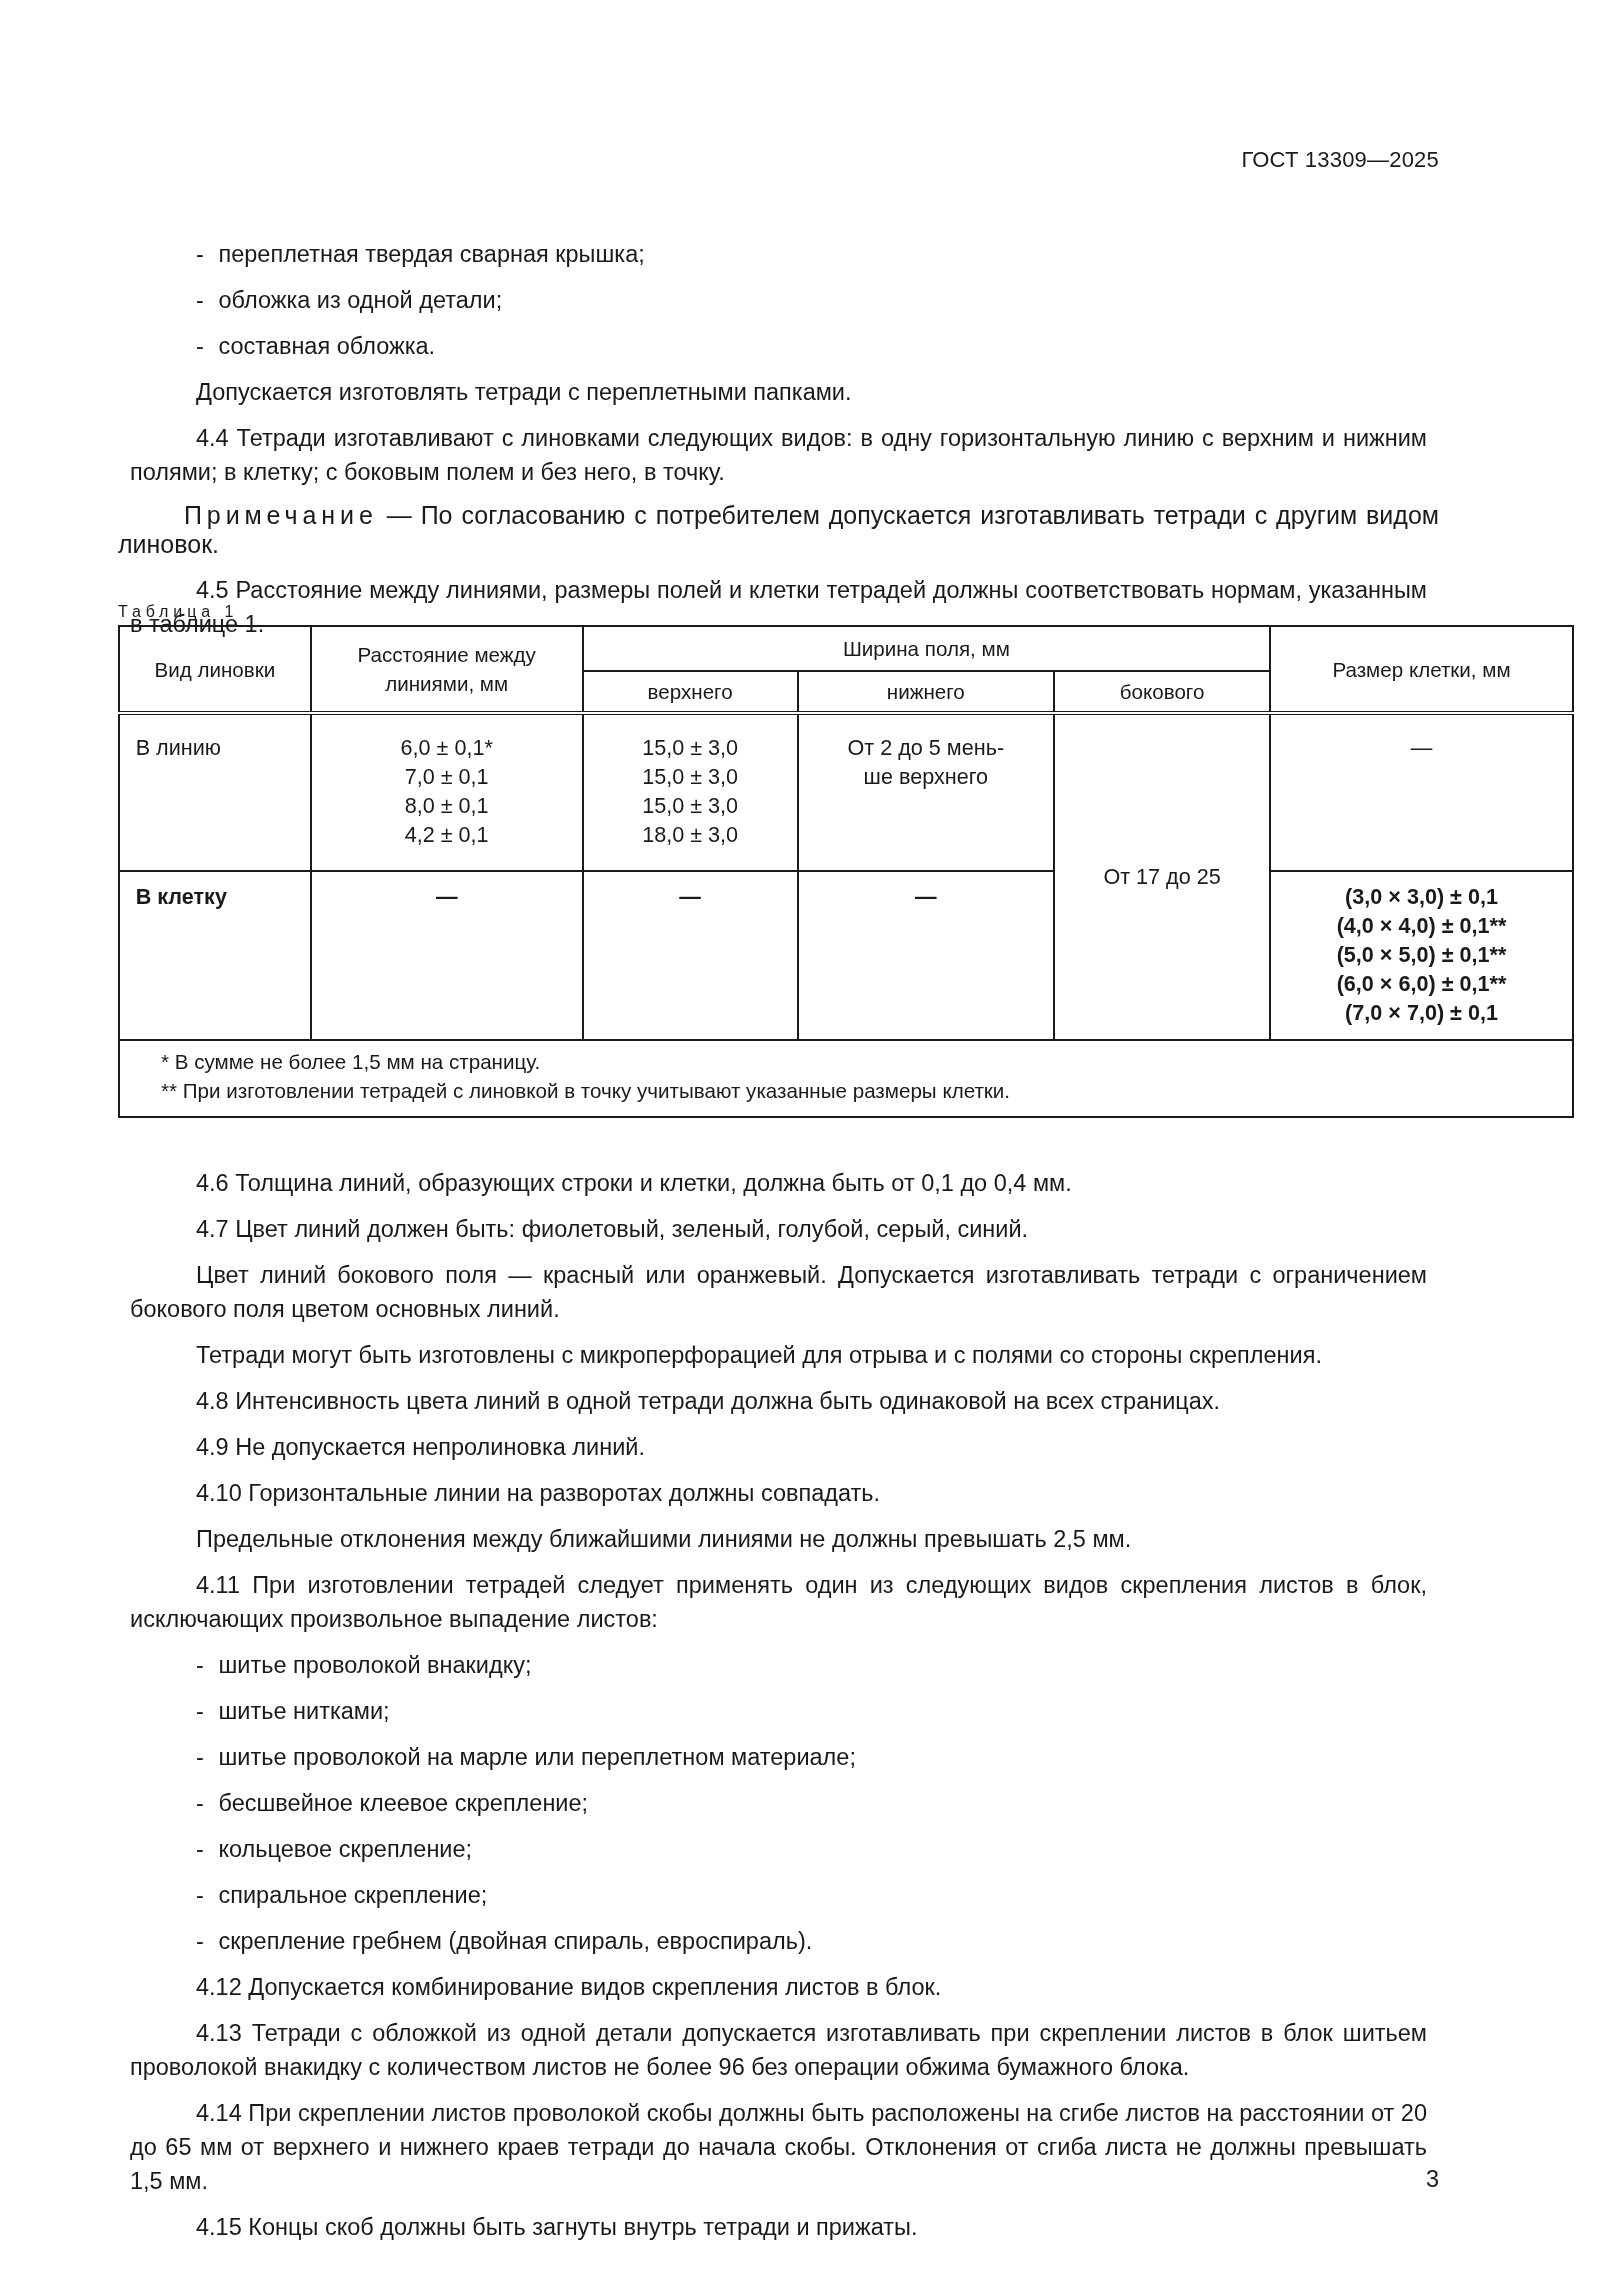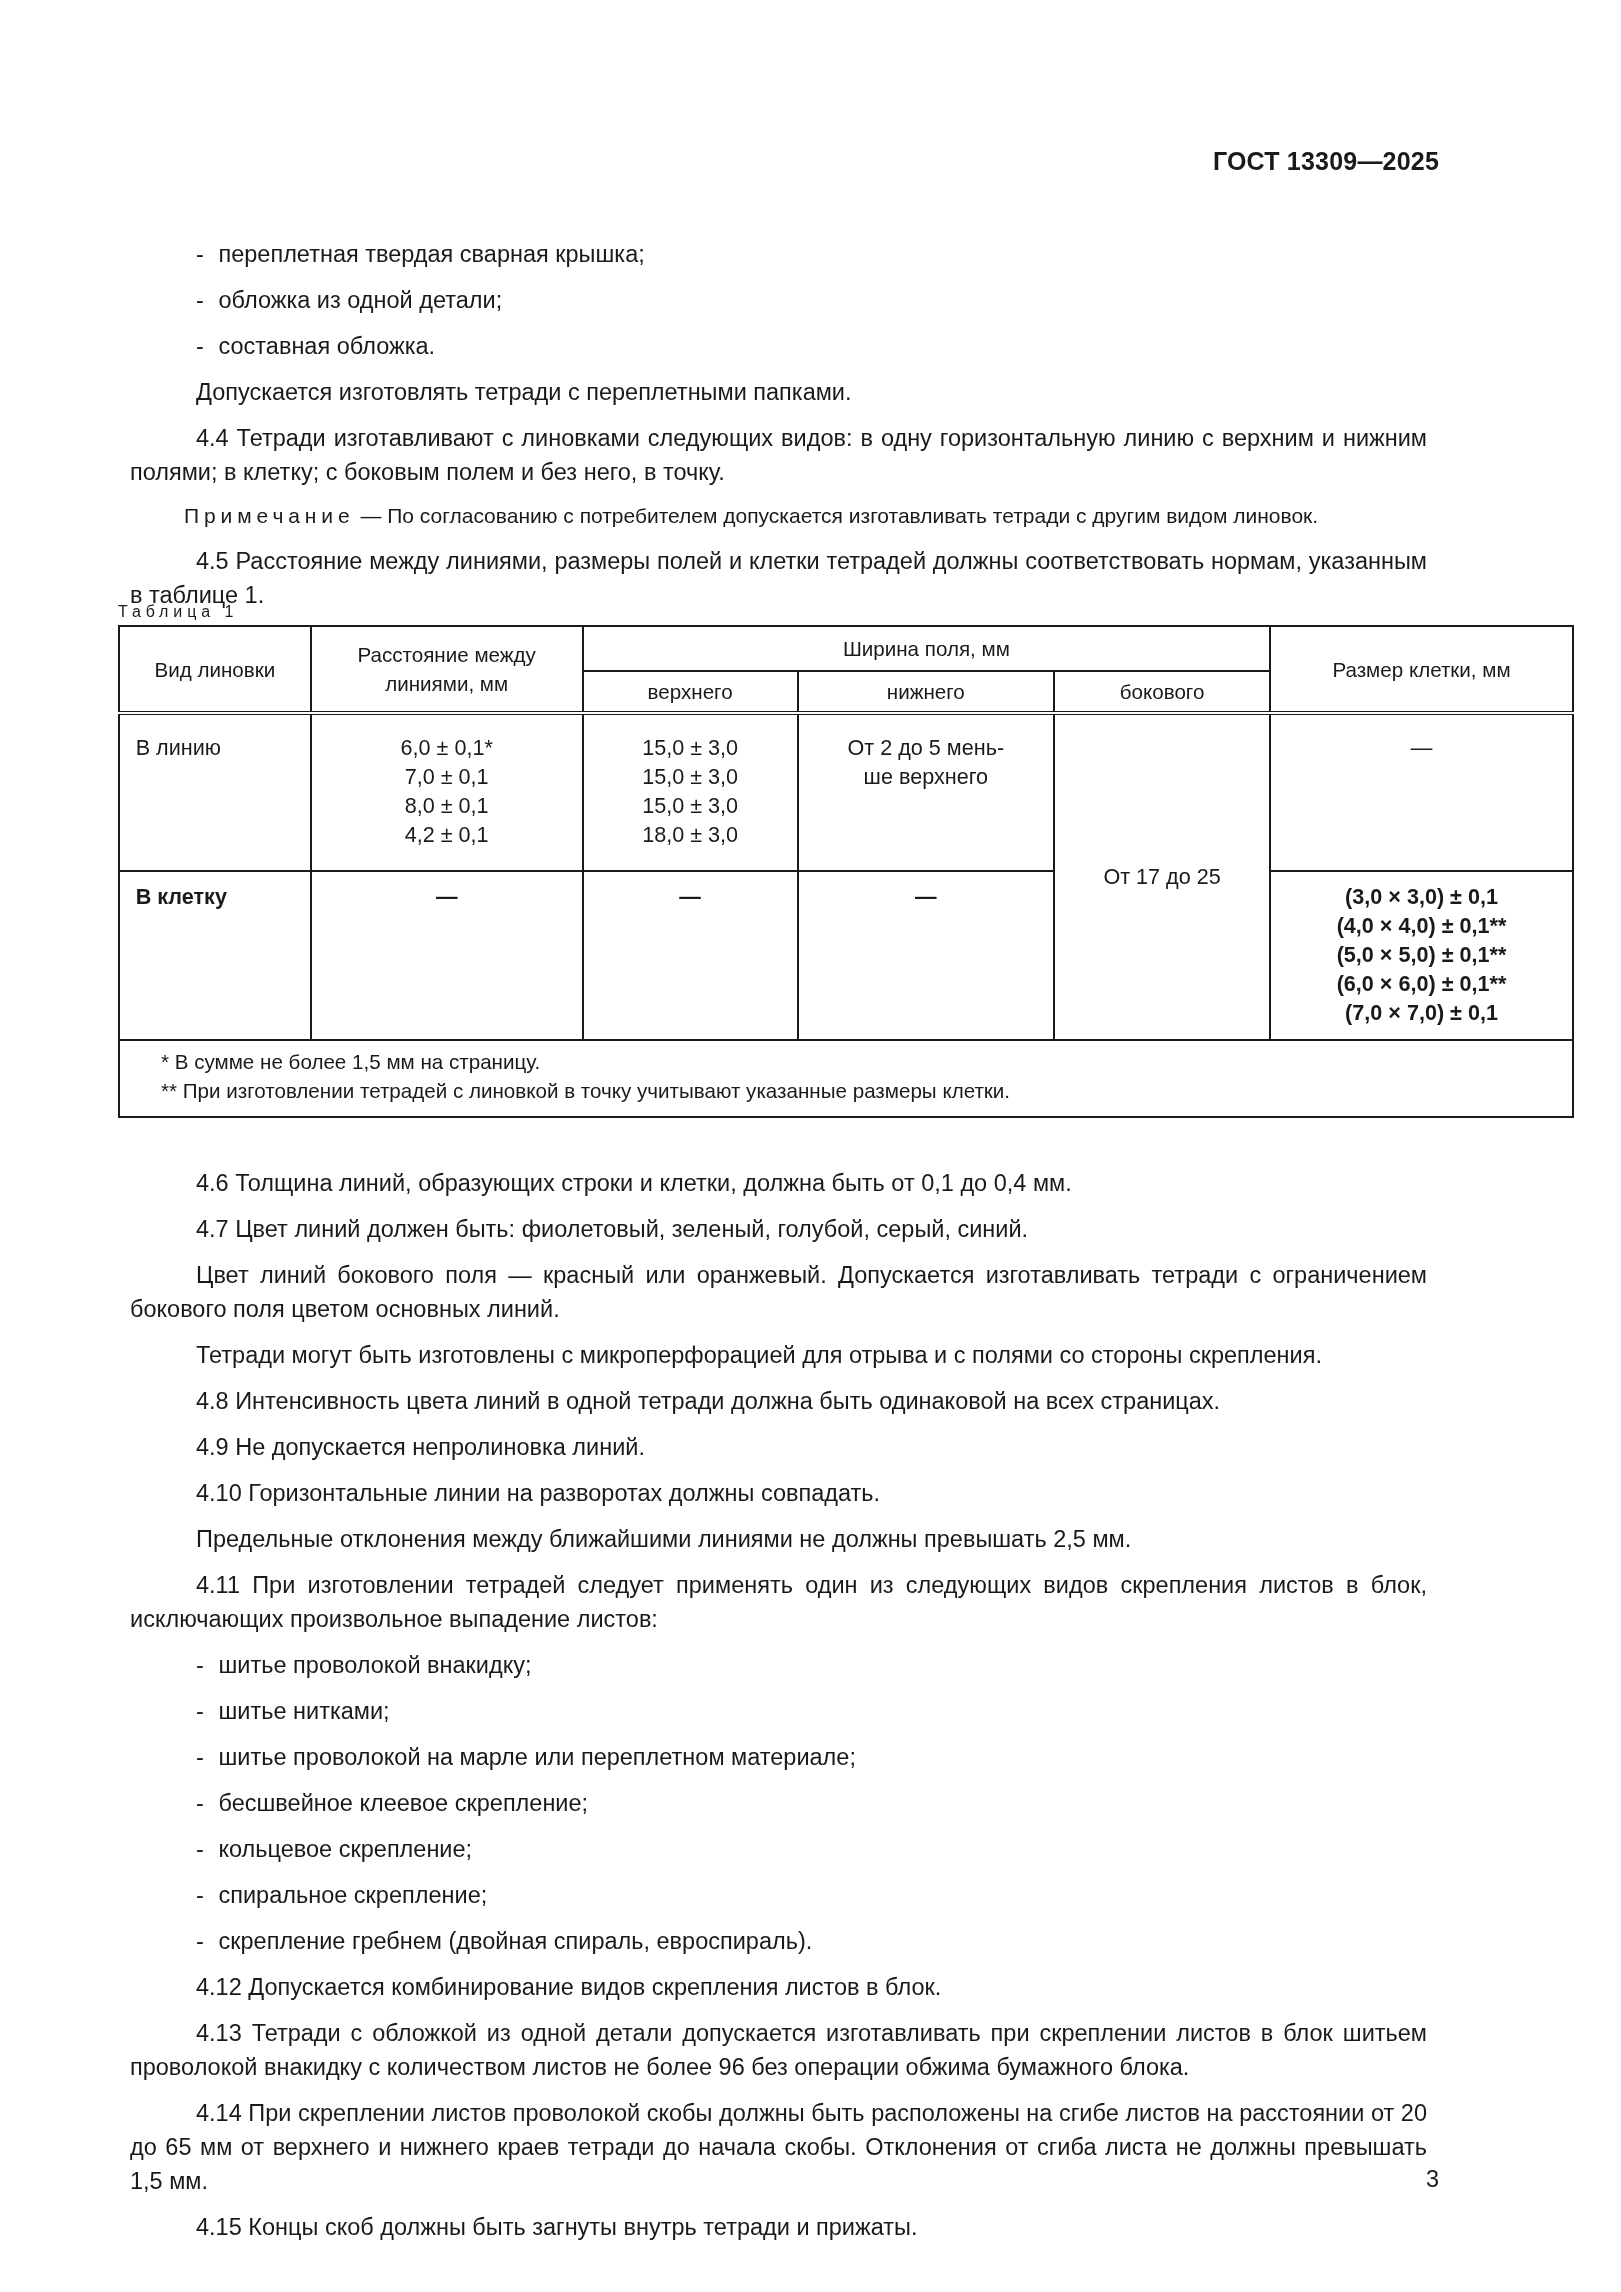--- a/index.html
+++ b/index.html
@@ -1,24 +1,24 @@
 <!DOCTYPE html>
 <html><head>
 <meta charset="utf-8">
 <style>
   html,body{margin:0;padding:0;background:#fff;}
   body{width:1621px;height:2293px;position:relative;overflow:hidden;color:#1a1a1a;
        font-family:"Liberation Sans","DejaVu Sans",sans-serif;}
-  .doc-header{position:absolute;top:147px;right:182px;font-weight:bold;font-size:25px;letter-spacing:0.2px;}
+  .doc-header{position:absolute;top:147px;right:182px;font-weight:normal;font-size:22px;letter-spacing:0.2px;}
   .block{position:absolute;left:118px;width:1321px;font-size:23.5px;line-height:34px;}
   .p{margin:12px;text-align:justify;}
   .ind{text-indent:66px;}
   .dash{padding-left:66px;}
   .dash span.d{display:inline-block;width:22.5px;}
-  .note{font-size:21px;line-height:29px;margin:11.8px 0 13.7px 0;text-indent:66px;}
+  .note{font-size:25px;line-height:29px;margin:11.8px 0 13.7px 0;text-indent:66px;}
   .note .sp{letter-spacing:4.9px;}
   .tcap{position:absolute;left:118px;top:603px;font-size:16px;letter-spacing:4.9px;}
   table.t{position:absolute;left:118px;top:625px;width:1456px;border-collapse:collapse;font-size:21.6px;line-height:29px;}
   table.t td{border:2px solid #1a1a1a;text-align:center;vertical-align:middle;padding:0 5.9px;}
   table.t thead td{font-size:20.6px;}
   table.t tr.h1 td{height:43px;}
   table.t tr.h2 td{height:39px;}
   table.t tbody tr.r1 td{height:137px;vertical-align:top;padding-top:18px;border-top:4.9px double #1a1a1a;}
   table.t tbody tr.r2 td{height:157px;vertical-align:top;padding-top:9.8px;font-weight:bold;}
   table.t td.l{text-align:left;padding-left:15.7px;}

